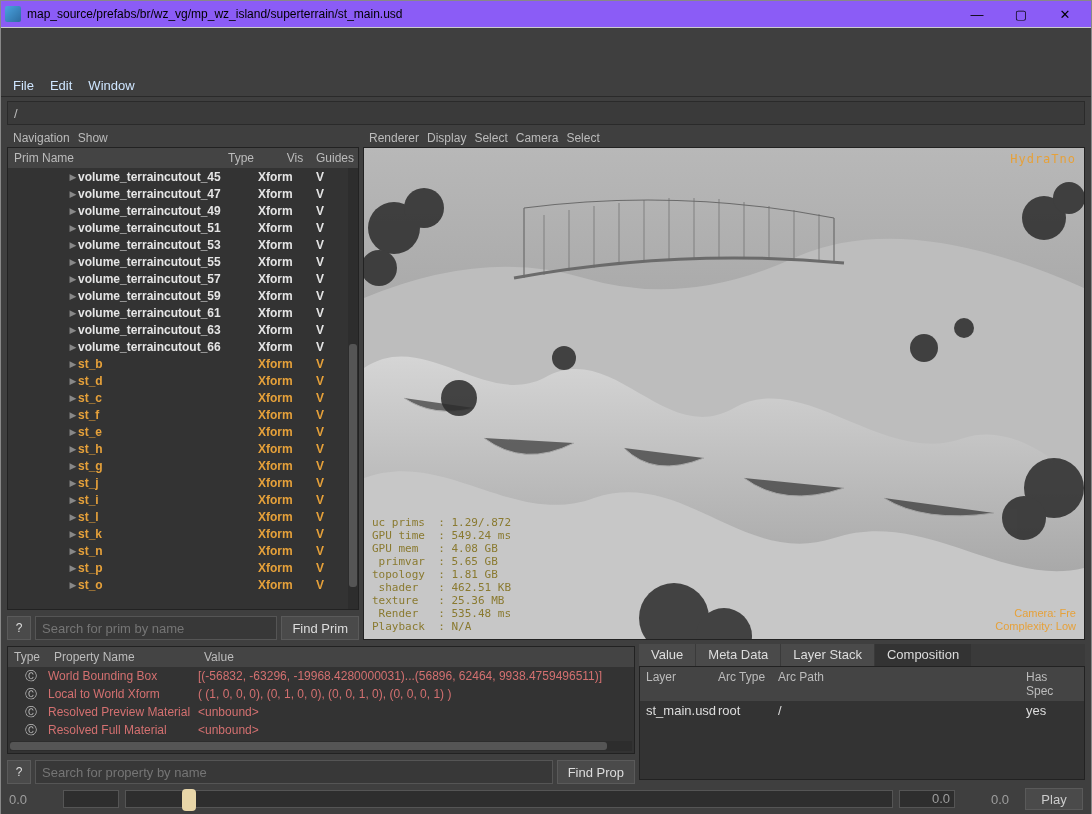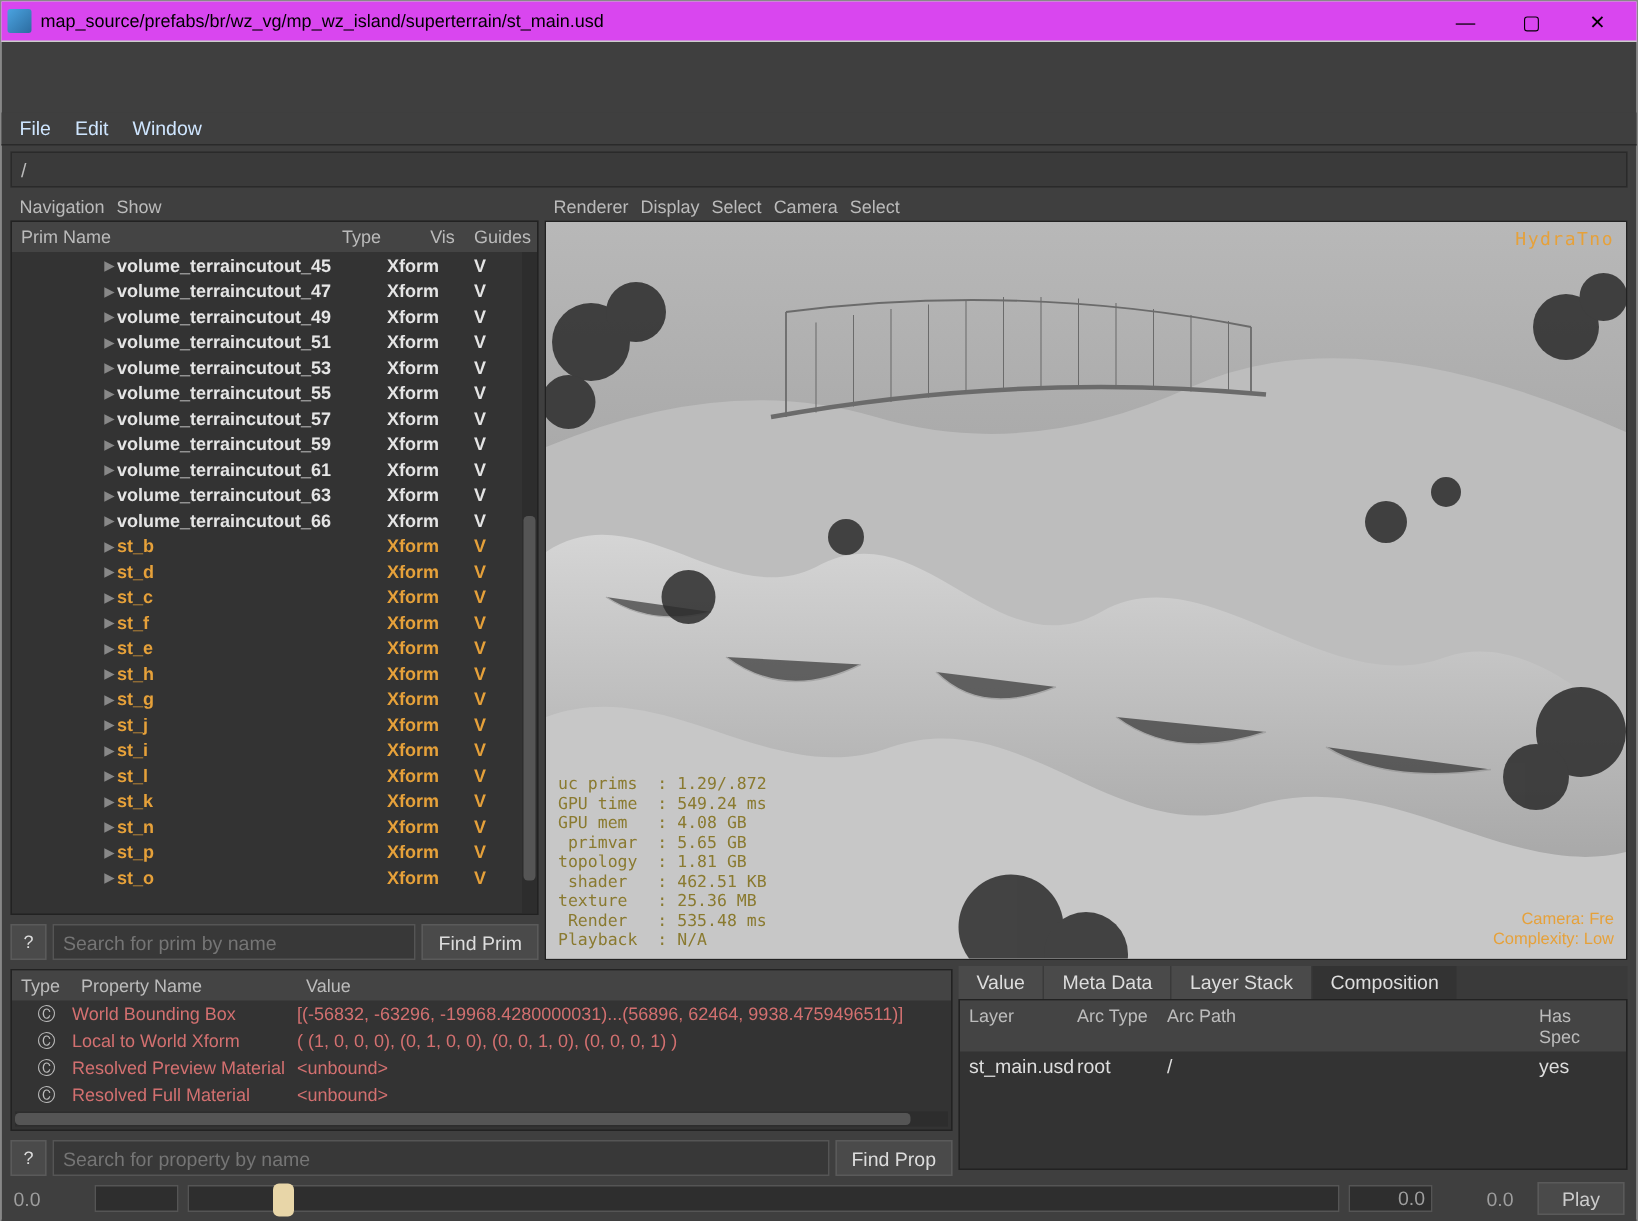--- a/index.html
+++ b/index.html
@@ -1,20 +1,20 @@
 <!DOCTYPE html>
 <html><head>
 <meta charset="utf-8">
 <style>
   * { box-sizing: border-box; margin: 0; padding: 0; font-family: "Segoe UI", Arial, sans-serif; }
   body { background: #f0f0f0; width: 1092px; height: 814px; overflow: hidden; }
 
   
   .window { width: 1092px; height: 814px; background: #fff; border: 1px solid #888; display: flex; flex-direction: column; }
-  .titlebar { height: 28px; background: #d946ef; display: flex; align-items: center; padding: 0 4px; border-bottom: 1px solid #ccc; }
+  .titlebar { height: 28px; background: #8b5cf6; display: flex; align-items: center; padding: 0 4px; border-bottom: 1px solid #ccc; }
   .titlebar .app-icon { width: 16px; height: 16px; background: linear-gradient(135deg,#4aa3e0,#2c6ca0); margin-right: 6px; border-radius: 2px; }
   .titlebar .title { font-size: 12px; color: #000; flex: 1; }
   .winbtns { display: flex; }
   .winbtns .wb { width: 44px; height: 26px; display: flex; align-items: center; justify-content: center; font-size: 13px; color: #000; }
 
   
   .appbody { flex: 1; background: #3f3f3f; display: flex; flex-direction: column; color: #bcbcbc; font-size: 12px; }
   .menubar { height: 22px; display: flex; align-items: center; padding: 0 6px; gap: 4px; background: #3f3f3f; border-bottom: 1px solid #2a2a2a; margin-top: 47px; }
   .menubar span { padding: 1px 6px; color: #cfe6ff; font-size: 13px; }
 

